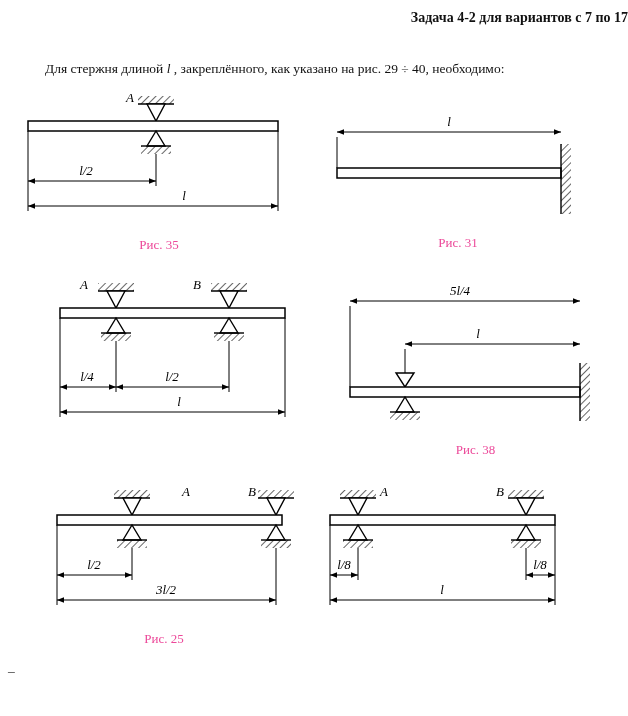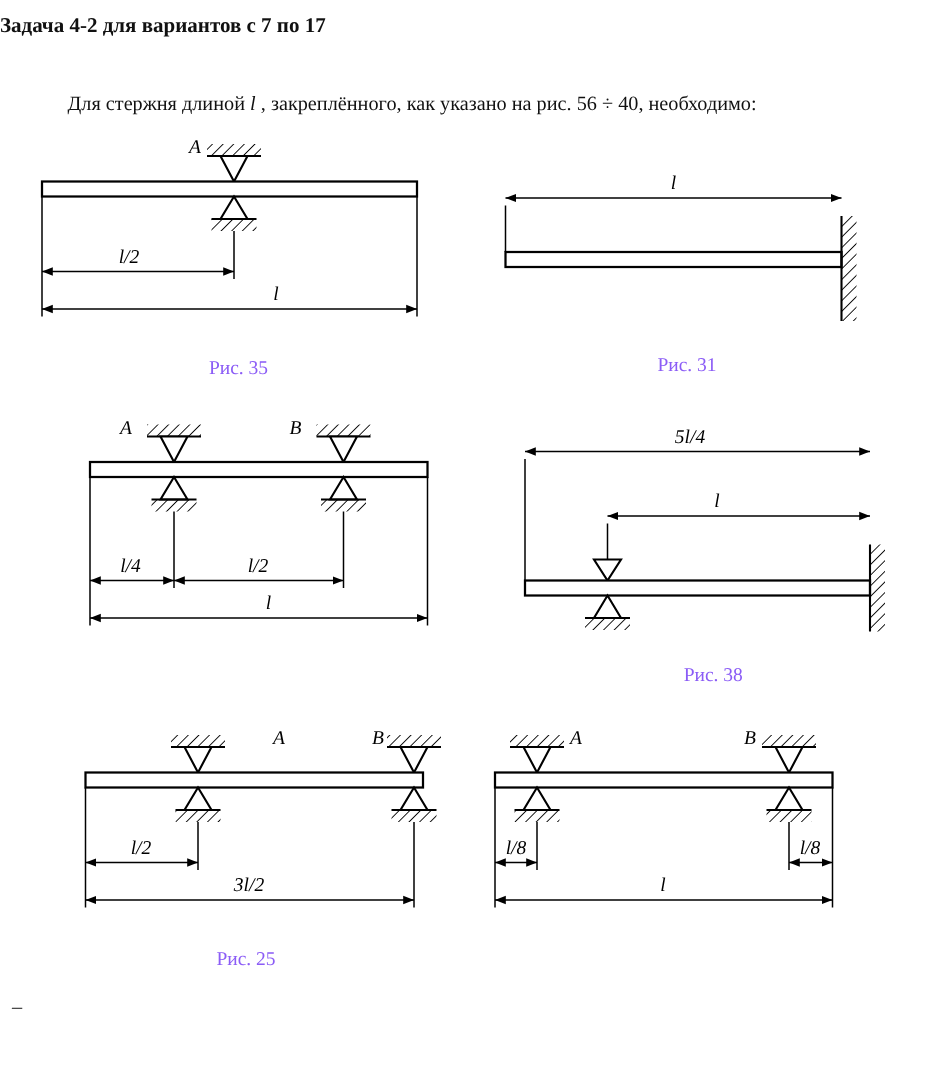--- a/index.html
+++ b/index.html
@@ -7,31 +7,31 @@
   body {
     width:628px; height:716px;
     font-family:"Liberation Serif", serif;
     color:#111;
     position:relative;
   }
   .page { position:relative; width:628px; height:716px; background:#ffffff; overflow:hidden; }
 
   .title {
     position:absolute; top:10px; left:0; width:100%;
-    text-align:left; font-size:14px; font-weight:bold;
+    text-align:right; font-size:14px; font-weight:bold;
   }
   .intro {
     position:absolute; top:61px; left:45px; width:560px;
     font-size:13.5px;
   }
   .intro i { font-style:italic; }
 
   .fig { position:absolute; }
   .fig svg { display:block; }
-  .caption { text-align:center; font-size:13px; margin-top:3px; color:#8b5cf6; }
+  .caption { text-align:center; font-size:13px; margin-top:3px; color:#ec4899; }
 
   
   .rod { fill:#ffffff; stroke:#000; stroke-width:1.5; }
   .s   { stroke:#000; stroke-width:1.4; fill:none; }
   .d   { stroke:#000; stroke-width:1;   fill:none; }
   .tri { fill:#ffffff; stroke:#000; stroke-width:1.4; }
   .hf  { fill:url(#hatch); stroke:none; }
   svg text { font-family:"Liberation Serif", serif; font-style:italic; font-size:13px; fill:#000; }
 
   .footer {
@@ -52,21 +52,21 @@
     <marker id="arr" viewBox="0 0 10 10" refX="9" refY="5" markerWidth="8" markerHeight="8" orient="auto-start-reverse">
       <path d="M0,1.5 L9,5 L0,8.5 z" fill="#000"></path>
     </marker>
   </defs>
 </svg>
 
 <div class="page">
 
   <div class="title">Задача 4-2 для  вариантов с 7 по 17</div>
 
-  <p class="intro"><span>Для стержня длиной </span><i>l</i><span> , закреплённого, как указано на рис. 56 ÷ 40, необходимо:</span></p>
+  <p class="intro"><span>Для стержня длиной </span><i>l</i><span> , закреплённого, как указано на рис. 29 ÷ 40, необходимо:</span></p>
 
   <div class="fig" style="left:24px; top:86px; width:270px;">
     <svg width="270" height="148" viewBox="0 0 270 148">
       <g>
         <rect class="hf" x="114" y="10" width="36" height="8"></rect>
         <line class="s" x1="114" y1="18" x2="150" y2="18"></line>
         <polygon class="tri" points="123,18 141,18 132,35"></polygon>
       </g>
       <text x="106" y="16" text-anchor="middle">A</text>
       <rect class="rod" x="4" y="35" width="250" height="10"></rect>

